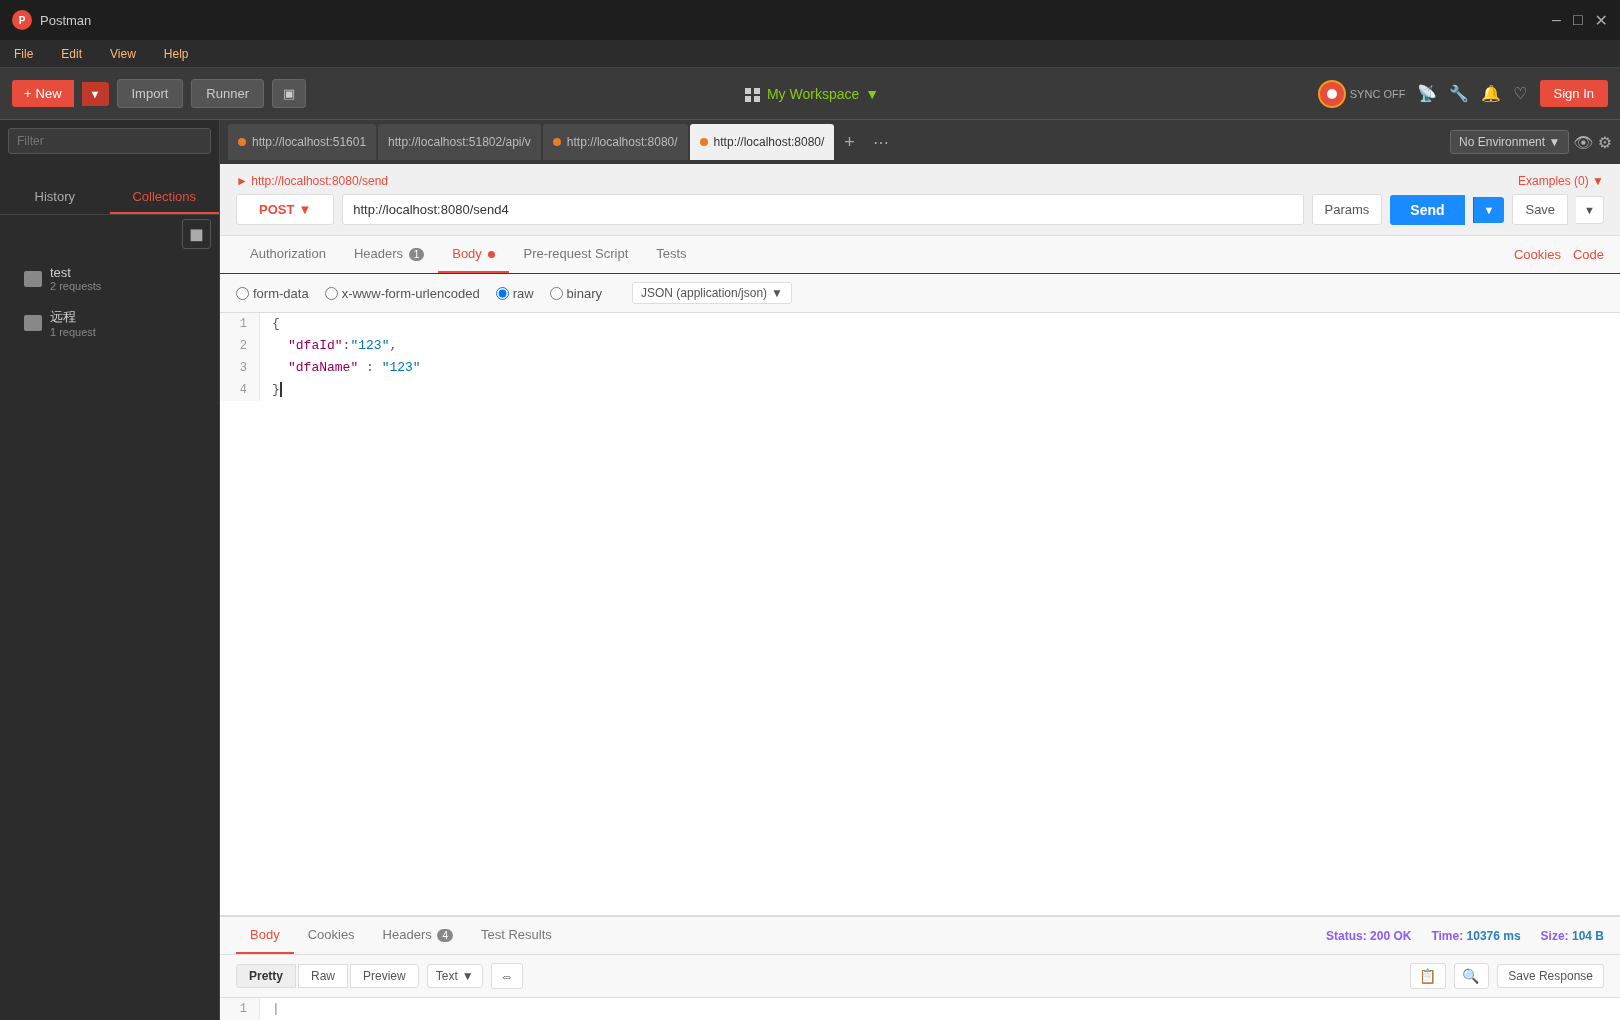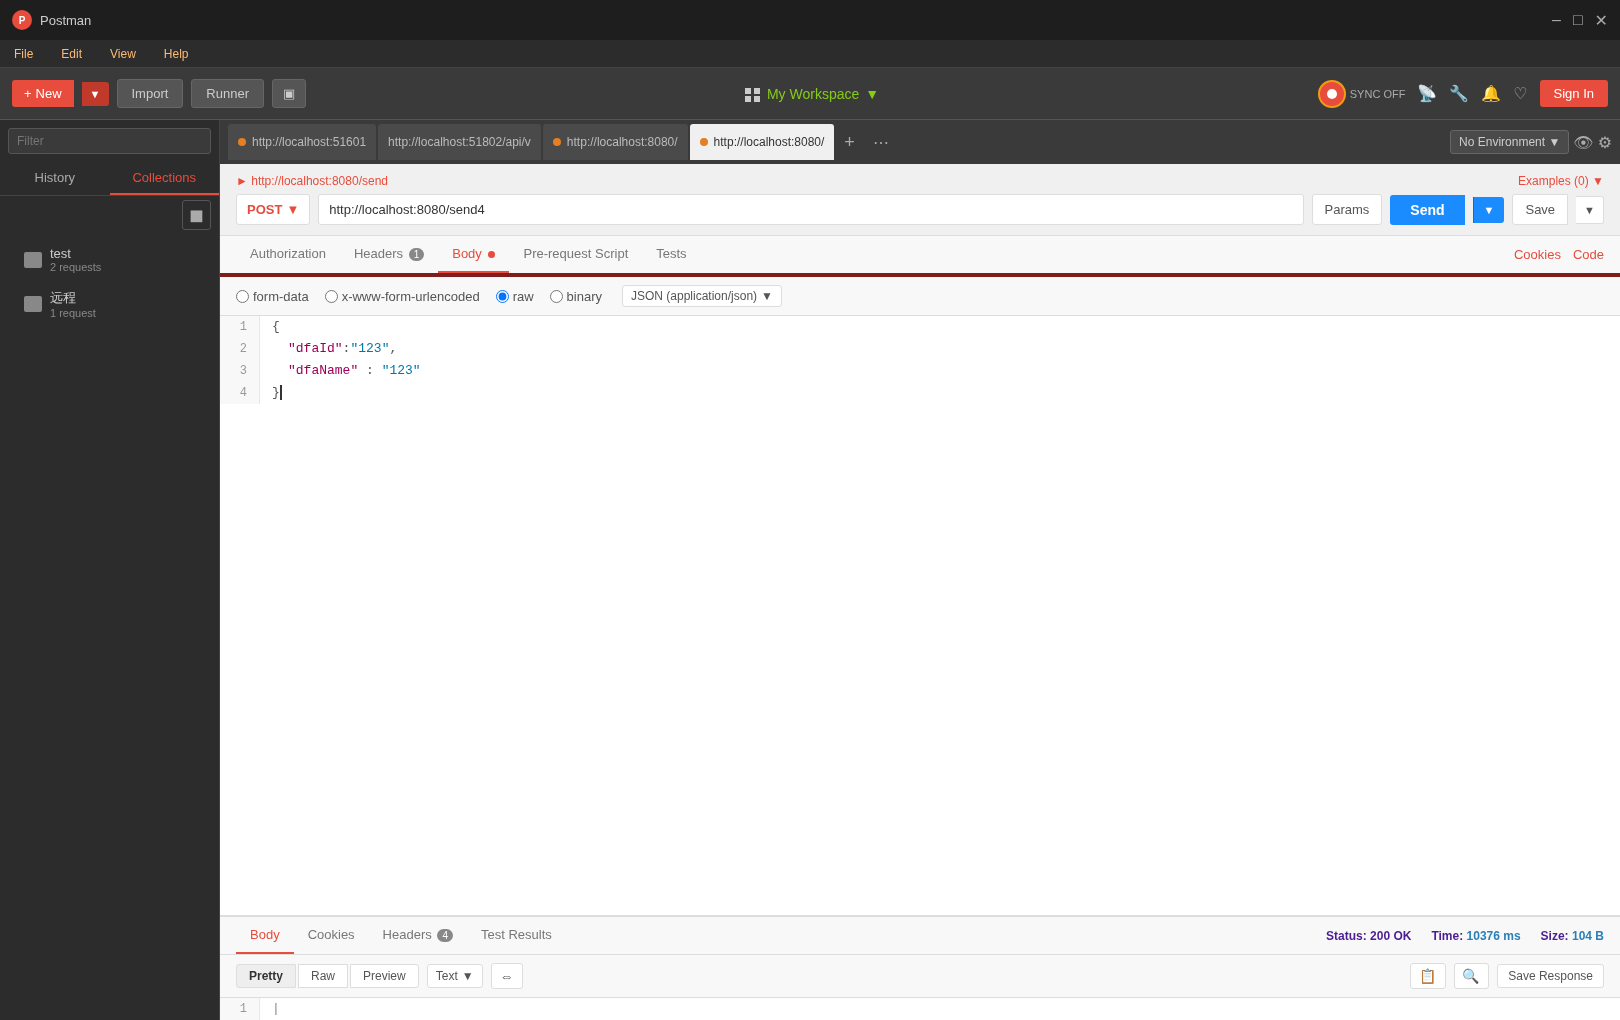--- a/index.html
+++ b/index.html
@@ -36,21 +36,21 @@
     .toolbar-icon { color: #aaa; font-size: 16px; cursor: pointer; }
     .btn-signin { background: #e74c3c; color: white; border: none; padding: 6px 14px; border-radius: 3px; cursor: pointer; font-size: 13px; }
 
     
     .main { display: flex; height: calc(1020px - 120px); }
 
     
     .sidebar { width: 220px; background: #2c2c2c; border-right: 1px solid #444; display: flex; flex-direction: column; }
     .sidebar-search { padding: 8px; }
     .search-input { width: 100%; background: #3a3a3a; border: 1px solid #555; border-radius: 3px; padding: 5px 8px; color: #ccc; font-size: 12px; }
-    .sidebar-tabs { display: flex; border-bottom: 1px solid #444; }
+    .sidebar-tabs { display: flex; border-bottom: 1px solid #444; margin-top: 19px; }
     .sidebar-tab { flex: 1; padding: 8px 0; text-align: center; font-size: 13px; cursor: pointer; color: #aaa; }
     .sidebar-tab.active { color: #e74c3c; border-bottom: 2px solid #e74c3c; }
     .sidebar-actions { display: flex; justify-content: flex-end; padding: 4px 8px; }
     .sidebar-new-btn { background: none; border: 1px solid #555; color: #aaa; padding: 3px 6px; border-radius: 3px; cursor: pointer; font-size: 18px; }
     .collections-list { flex: 1; overflow-y: auto; padding: 4px 0; margin-left: 12px; }
     .collection-item { display: flex; align-items: center; padding: 8px 12px; gap: 8px; cursor: pointer; }
     .collection-folder { width: 18px; height: 16px; background: #888; border-radius: 2px; flex-shrink: 0; }
     .collection-info { }
     .collection-name { color: #ccc; font-size: 13px; }
     .collection-count { color: #888; font-size: 11px; }
@@ -69,64 +69,64 @@
     .env-selector { margin-left: auto; display: flex; align-items: center; gap: 4px; }
     .env-dropdown { background: #4a4a4a; border: 1px solid #666; color: #ccc; padding: 4px 8px; border-radius: 3px; font-size: 12px; cursor: pointer; }
     .env-eye { color: #aaa; font-size: 16px; cursor: pointer; }
     .env-gear { color: #aaa; font-size: 16px; cursor: pointer; }
 
     
     .url-bar-container { background: #f0f0f0; padding: 10px 16px; border-bottom: 1px solid #ddd; }
     .breadcrumb { font-size: 12px; color: #555; margin-bottom: 6px; }
     .breadcrumb span { color: #e74c3c; }
     .url-bar { display: flex; align-items: center; gap: 8px; }
-    .method-selector { background: white; border: 1px solid #ddd; padding: 7px 10px; border-radius: 3px; font-size: 13px; color: #e74c3c; font-weight: bold; cursor: pointer; display: flex; align-items: center; gap: 4px; }
+    .method-selector { background: white; border: 1px solid #ddd; padding: 7px 22px; border-radius: 3px; font-size: 13px; color: #e74c3c; font-weight: bold; cursor: pointer; display: flex; align-items: center; gap: 4px; }
     .url-input { flex: 1; background: white; border: 1px solid #ddd; padding: 7px 10px; border-radius: 3px; font-size: 13px; color: #333; }
     .params-btn { background: white; border: 1px solid #ddd; padding: 7px 12px; border-radius: 3px; font-size: 13px; color: #555; cursor: pointer; }
     .send-btn { background: #1a8cff; color: white; border: none; padding: 7px 20px; border-radius: 3px 0 0 3px; font-size: 14px; font-weight: bold; cursor: pointer; }
     .send-dropdown { background: #1a8cff; color: white; border: none; border-left: 1px solid #0070dd; padding: 7px 10px; border-radius: 0 3px 3px 0; cursor: pointer; font-size: 11px; }
     .save-btn { background: white; border: 1px solid #ddd; padding: 7px 12px; border-radius: 3px 0 0 3px; font-size: 13px; color: #555; cursor: pointer; }
     .save-dropdown { background: white; border: 1px solid #ddd; border-left: none; padding: 7px 8px; border-radius: 0 3px 3px 0; cursor: pointer; font-size: 11px; color: #555; }
 
     
-    .req-tabs { background: #f8f8f8; border-bottom: 4px solid #7f1d1d; display: flex; align-items: center; padding: 0 16px; justify-content: space-between; }
+    .req-tabs { background: #f8f8f8; border-bottom: 1px solid #7f1d1d; display: flex; align-items: center; padding: 0 16px; justify-content: space-between; }
     .req-tab-list { display: flex; }
     .req-tab { padding: 10px 14px; font-size: 13px; color: #777; cursor: pointer; border-bottom: 2px solid transparent; }
     .req-tab.active { color: #e74c3c; border-bottom: 2px solid #e74c3c; }
     .req-tab-badge { background: #888; color: white; border-radius: 8px; font-size: 10px; padding: 1px 5px; margin-left: 2px; }
     .req-tab-dot { display: inline-block; width: 7px; height: 7px; background: #e74c3c; border-radius: 50%; margin-left: 3px; }
     .req-tab-right { display: flex; gap: 12px; }
     .req-tab-link { color: #e74c3c; font-size: 13px; cursor: pointer; }
 
     
     .body-options { background: #f8f8f8; padding: 8px 16px; border-bottom: 1px solid #ddd; display: flex; align-items: center; gap: 16px; }
     .radio-group { display: flex; align-items: center; gap: 4px; font-size: 13px; color: #555; cursor: pointer; }
     .radio-group input { cursor: pointer; }
-    .body-type-selector { background: white; border: 1px solid #ddd; padding: 3px 8px; border-radius: 3px; font-size: 12px; color: #555; cursor: pointer; display: flex; align-items: center; gap: 4px; margin-left: 4px; }
+    .body-type-selector { background: white; border: 1px solid #ddd; padding: 3px 8px; border-radius: 3px; font-size: 12px; color: #555; cursor: pointer; display: flex; align-items: center; gap: 4px; margin-left: 14px; }
 
     
     .code-editor { background: white; flex: 1; overflow-y: auto; border-bottom: 1px solid #ddd; font-family: 'Courier New', monospace; font-size: 13px; }
     .code-line { display: flex; min-height: 22px; line-height: 22px; }
     .line-num { width: 40px; text-align: right; padding-right: 12px; color: #999; background: #f8f8f8; border-right: 1px solid #e8e8e8; flex-shrink: 0; font-size: 12px; }
     .line-content { padding-left: 12px; color: #333; flex: 1; }
     .json-brace { color: #555; }
     .json-key { color: #905; }
     .json-string { color: #07a; }
     .code-cursor { border-right: 2px solid #333; }
     .editor-empty { height: 250px; background: white; }
 
     
     .response-section { background: #f0f0f0; border-top: 1px solid #ddd; display: flex; flex-direction: column; }
     .response-tabs-bar { display: flex; align-items: center; padding: 0 16px; border-bottom: 1px solid #ddd; background: #f8f8f8; justify-content: space-between; }
     .resp-tab-list { display: flex; }
     .resp-tab { padding: 10px 14px; font-size: 13px; color: #777; cursor: pointer; border-bottom: 2px solid transparent; }
     .resp-tab.active { color: #e74c3c; border-bottom: 2px solid #e74c3c; }
     .resp-status { display: flex; gap: 20px; font-size: 12px; }
     .resp-stat { color: #555; }
-    .resp-stat span { color: #4c1d95; font-weight: bold; }
+    .resp-stat span { color: #8b5cf6; font-weight: bold; }
     .resp-stat span.blue { color: #2980b9; font-weight: bold; }
     .resp-format-bar { display: flex; align-items: flex-start; padding: 8px 16px; background: #f8f8f8; border-bottom: 1px solid #ddd; justify-content: space-between; }
     .format-btns { display: flex; gap: 2px; }
     .format-btn { padding: 4px 12px; border: 1px solid #ddd; background: white; font-size: 12px; cursor: pointer; color: #555; }
     .format-btn.active { background: #eee; font-weight: bold; color: #333; }
     .format-btn:first-child { border-radius: 3px 0 0 3px; }
     .format-btn:last-child { border-radius: 0 3px 3px 0; }
     .format-type { background: white; border: 1px solid #ddd; padding: 4px 8px; border-radius: 3px; font-size: 12px; cursor: pointer; color: #555; display: flex; align-items: center; gap: 4px; }
     .format-right { display: flex; gap: 8px; align-items: center; }
     .format-icon-btn { background: white; border: 1px solid #ddd; padding: 4px 8px; border-radius: 3px; cursor: pointer; color: #555; font-size: 14px; }

